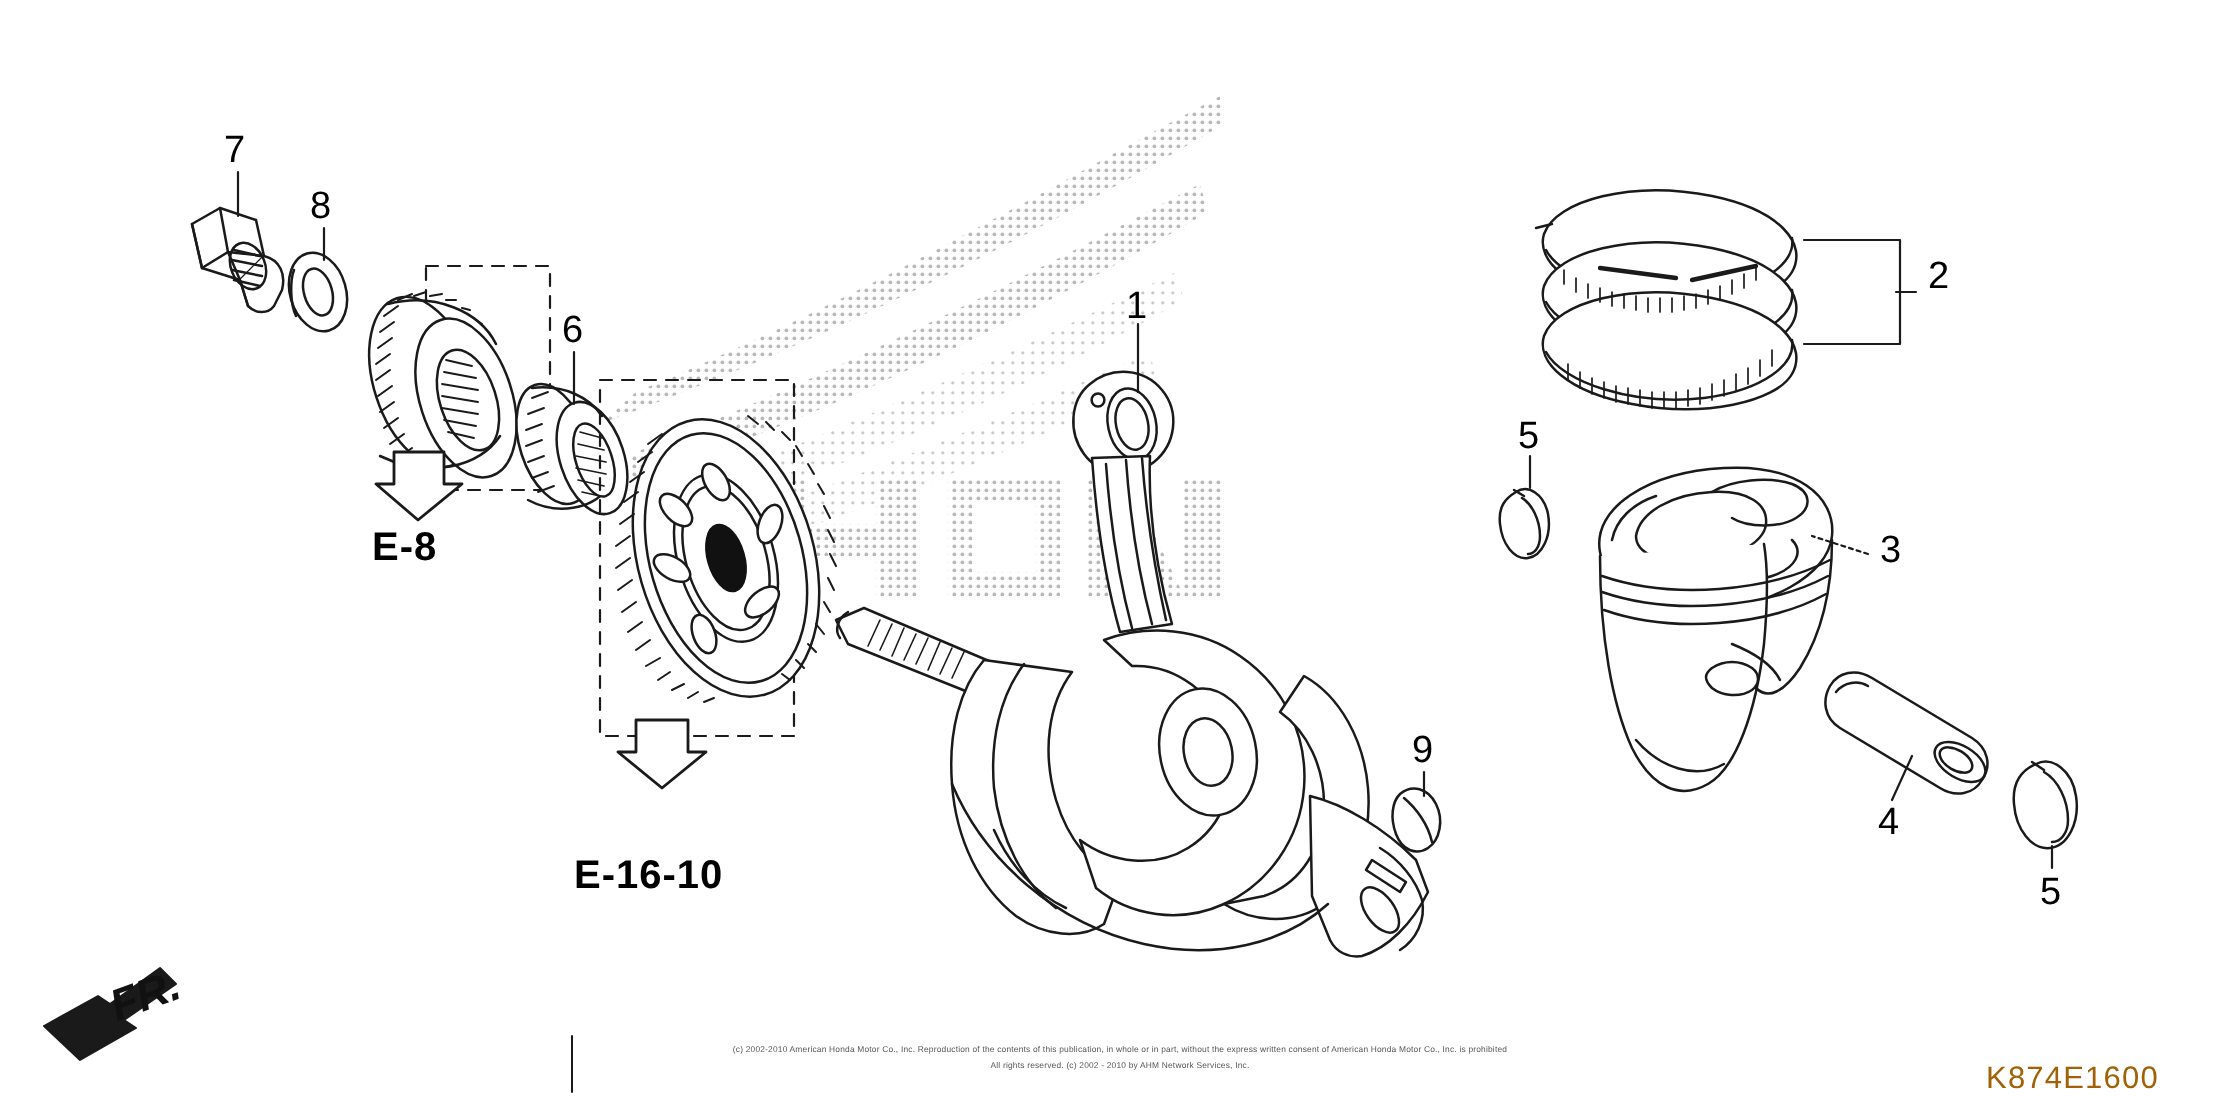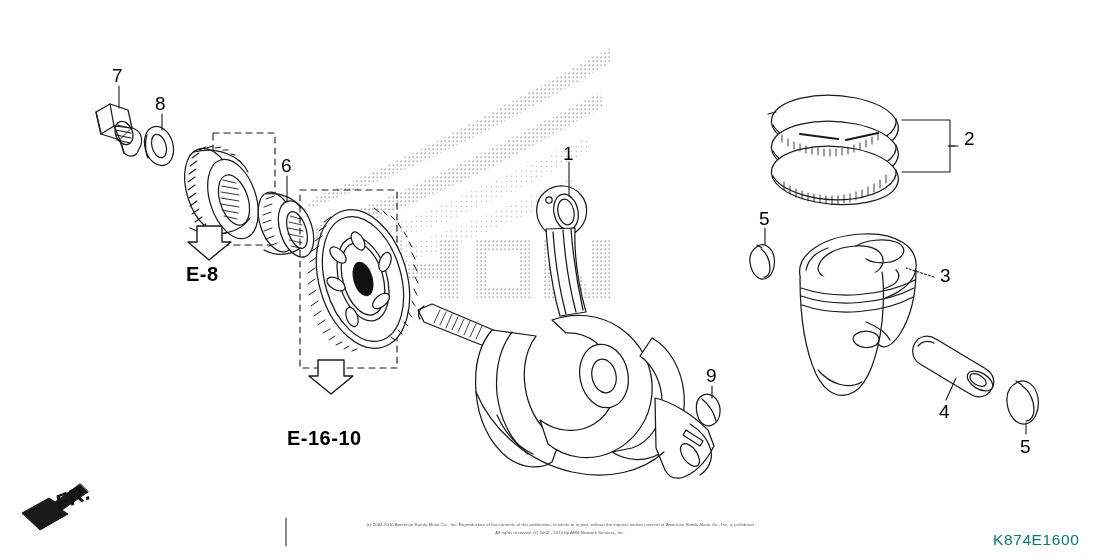--- a/index.html
+++ b/index.html
@@ -62,21 +62,21 @@
     color: #555;
     line-height: 1.9;
     letter-spacing: 0.1px;
     white-space: nowrap;
   }
   .partnum {
     position: absolute;
     font-family: "Liberation Sans", sans-serif;
     font-size: 15.5px;
     letter-spacing: 0.6px;
-    color: #0f766e;
+    color: #a16207;
   }
 </style>
 </head>
 <body>
 
 <div id="page">
 
   <svg class="layer" viewBox="0 0 1120 560">
     <defs>
       <pattern id="halftone" width="4" height="4" patternUnits="userSpaceOnUse">

